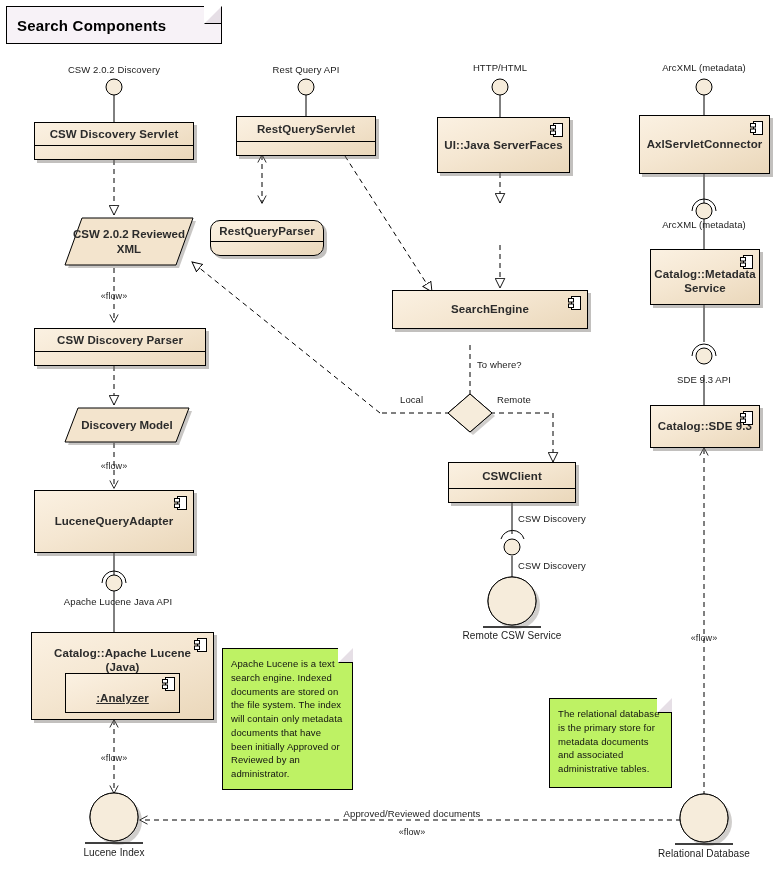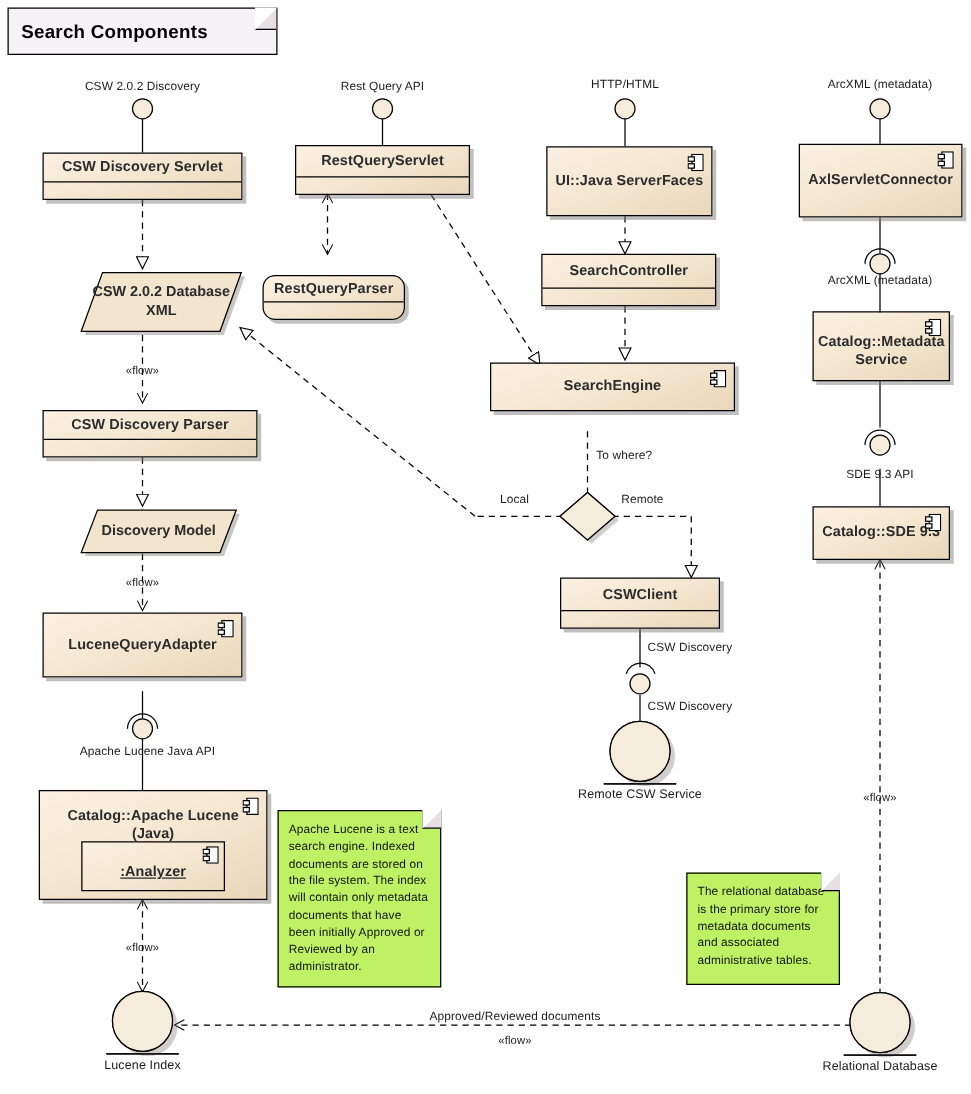--- a/index.html
+++ b/index.html
@@ -257,38 +257,38 @@
 
   <div class="node compart" style="left:34px;top:122px;width:160px;height:38px;">
     <span class="label">CSW Discovery Servlet</span>
   </div>
 
   <div class="para" style="left:62px;top:215px;width:134px;height:53px;">
     <svg class="pbody" viewBox="0 0 134 53" preserveAspectRatio="none">
       <path d="M16,50 L3,50 L20,3 L131,3 L114,50 z" fill="rgba(120,115,110,.4)" transform="translate(3,3)" stroke="none"></path>
       <path d="M3,50 L20,3 L131,3 L114,50 z" fill="#f3e4cd" stroke="#000" stroke-width="1"></path>
     </svg>
-    <span class="ptext">CSW 2.0.2 Database XML</span>
+    <span class="ptext">CSW 2.0.2 Reviewed XML</span>
   </div>
   <div class="tx guil ctr" style="left:114px;top:291px;">«flow»</div>
 
   <div class="node compart" style="left:34px;top:328px;width:172px;height:38px;">
     <span class="label">CSW Discovery Parser</span>
   </div>
 
   <div class="para" style="left:62px;top:405px;width:130px;height:40px;">
     <svg class="pbody" viewBox="0 0 130 40" preserveAspectRatio="none">
       <path d="M3,37 L16,3 L127,3 L114,37 z" fill="rgba(120,115,110,.4)" transform="translate(3,3)" stroke="none"></path>
       <path d="M3,37 L16,3 L127,3 L114,37 z" fill="#f3e4cd" stroke="#000" stroke-width="1"></path>
     </svg>
     <span class="ptext">Discovery Model</span>
   </div>
   <div class="tx guil ctr" style="left:114px;top:461px;">«flow»</div>
 
-  <div class="node" style="left:34px;top:490px;width:160px;height:52px;">
+  <div class="node" style="left:34px;top:490px;width:160px;height:63px;">
     <svg class="compicon" viewBox="0 0 13 14">
       <rect x="3.5" y="0.5" width="9" height="13" fill="#fff" stroke="#000"></rect>
       <rect x="0.5" y="2.5" width="5" height="3.5" fill="#fff" stroke="#000"></rect>
       <rect x="0.5" y="8" width="5" height="3.5" fill="#fff" stroke="#000"></rect>
     </svg>
     <span class="label">LuceneQueryAdapter</span>
   </div>
 
   <div class="node" style="left:31px;top:632px;width:183px;height:88px;align-items:flex-start;">
     <svg class="compicon" viewBox="0 0 13 14">
@@ -319,23 +319,20 @@
 
   <div class="node" style="left:437px;top:117px;width:133px;height:56px;">
     <svg class="compicon" viewBox="0 0 13 14">
       <rect x="3.5" y="0.5" width="9" height="13" fill="#fff" stroke="#000"></rect>
       <rect x="0.5" y="2.5" width="5" height="3.5" fill="#fff" stroke="#000"></rect>
       <rect x="0.5" y="8" width="5" height="3.5" fill="#fff" stroke="#000"></rect>
     </svg>
     <span class="label">UI::Java ServerFaces</span>
   </div>
 
-  <div class="node compart" style="left:433px;top:203px;width:140px;height:42px;">
-    <span class="label">SearchController</span>
-  </div>
 
   <div class="node" style="left:392px;top:290px;width:196px;height:39px;">
     <svg class="compicon" viewBox="0 0 13 14">
       <rect x="3.5" y="0.5" width="9" height="13" fill="#fff" stroke="#000"></rect>
       <rect x="0.5" y="2.5" width="5" height="3.5" fill="#fff" stroke="#000"></rect>
       <rect x="0.5" y="8" width="5" height="3.5" fill="#fff" stroke="#000"></rect>
     </svg>
     <span class="label">SearchEngine</span>
   </div>
 

